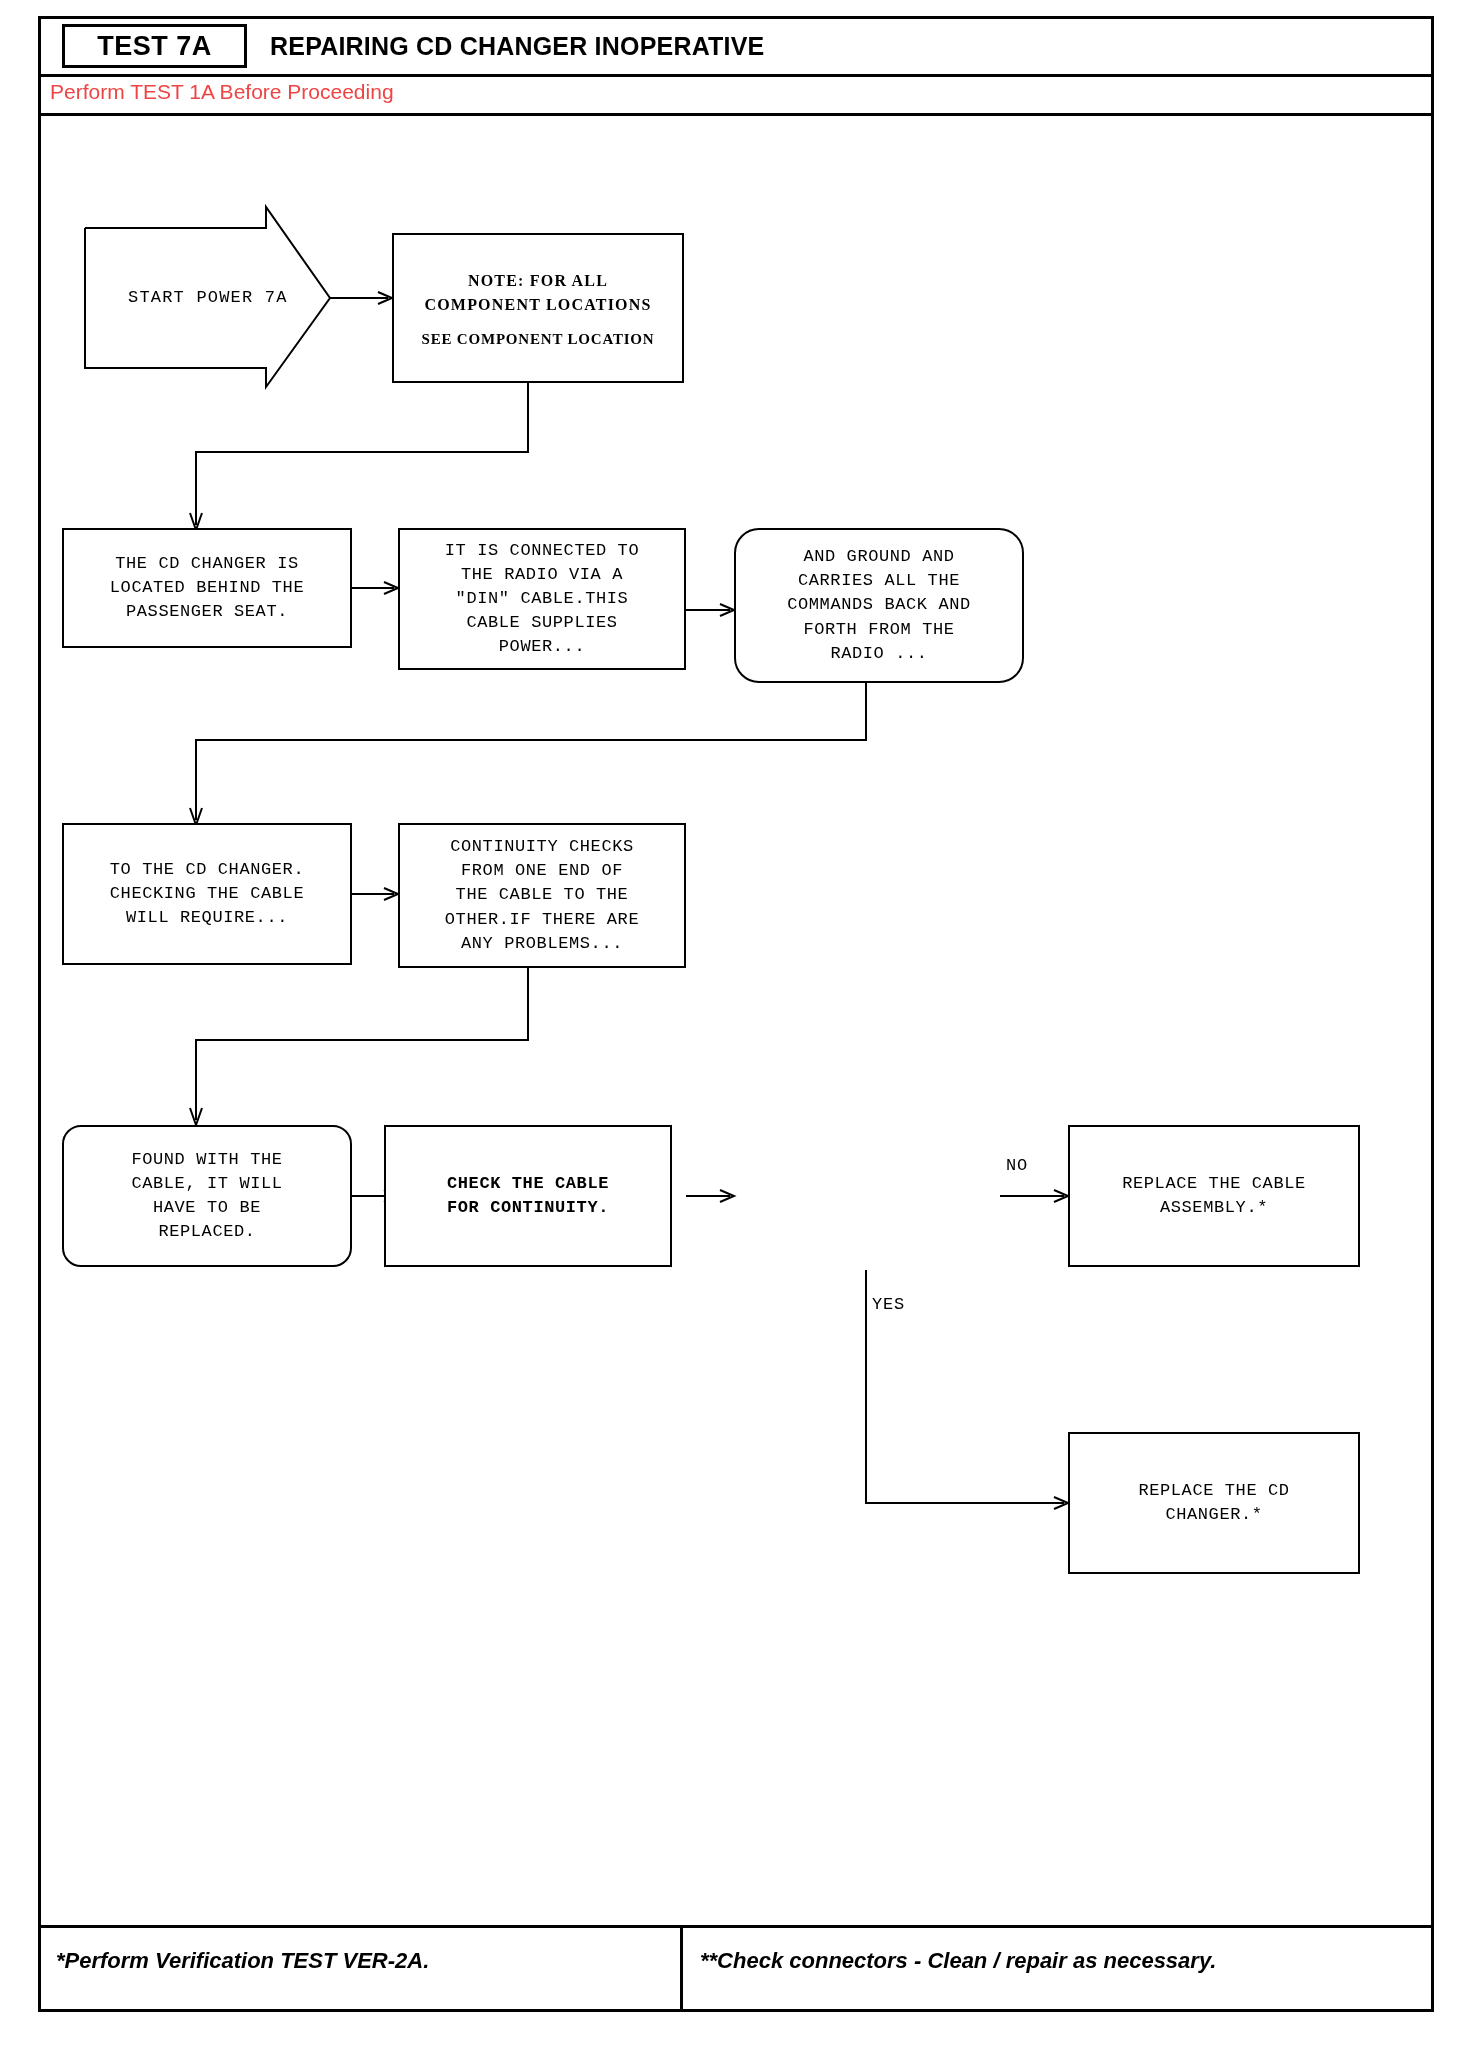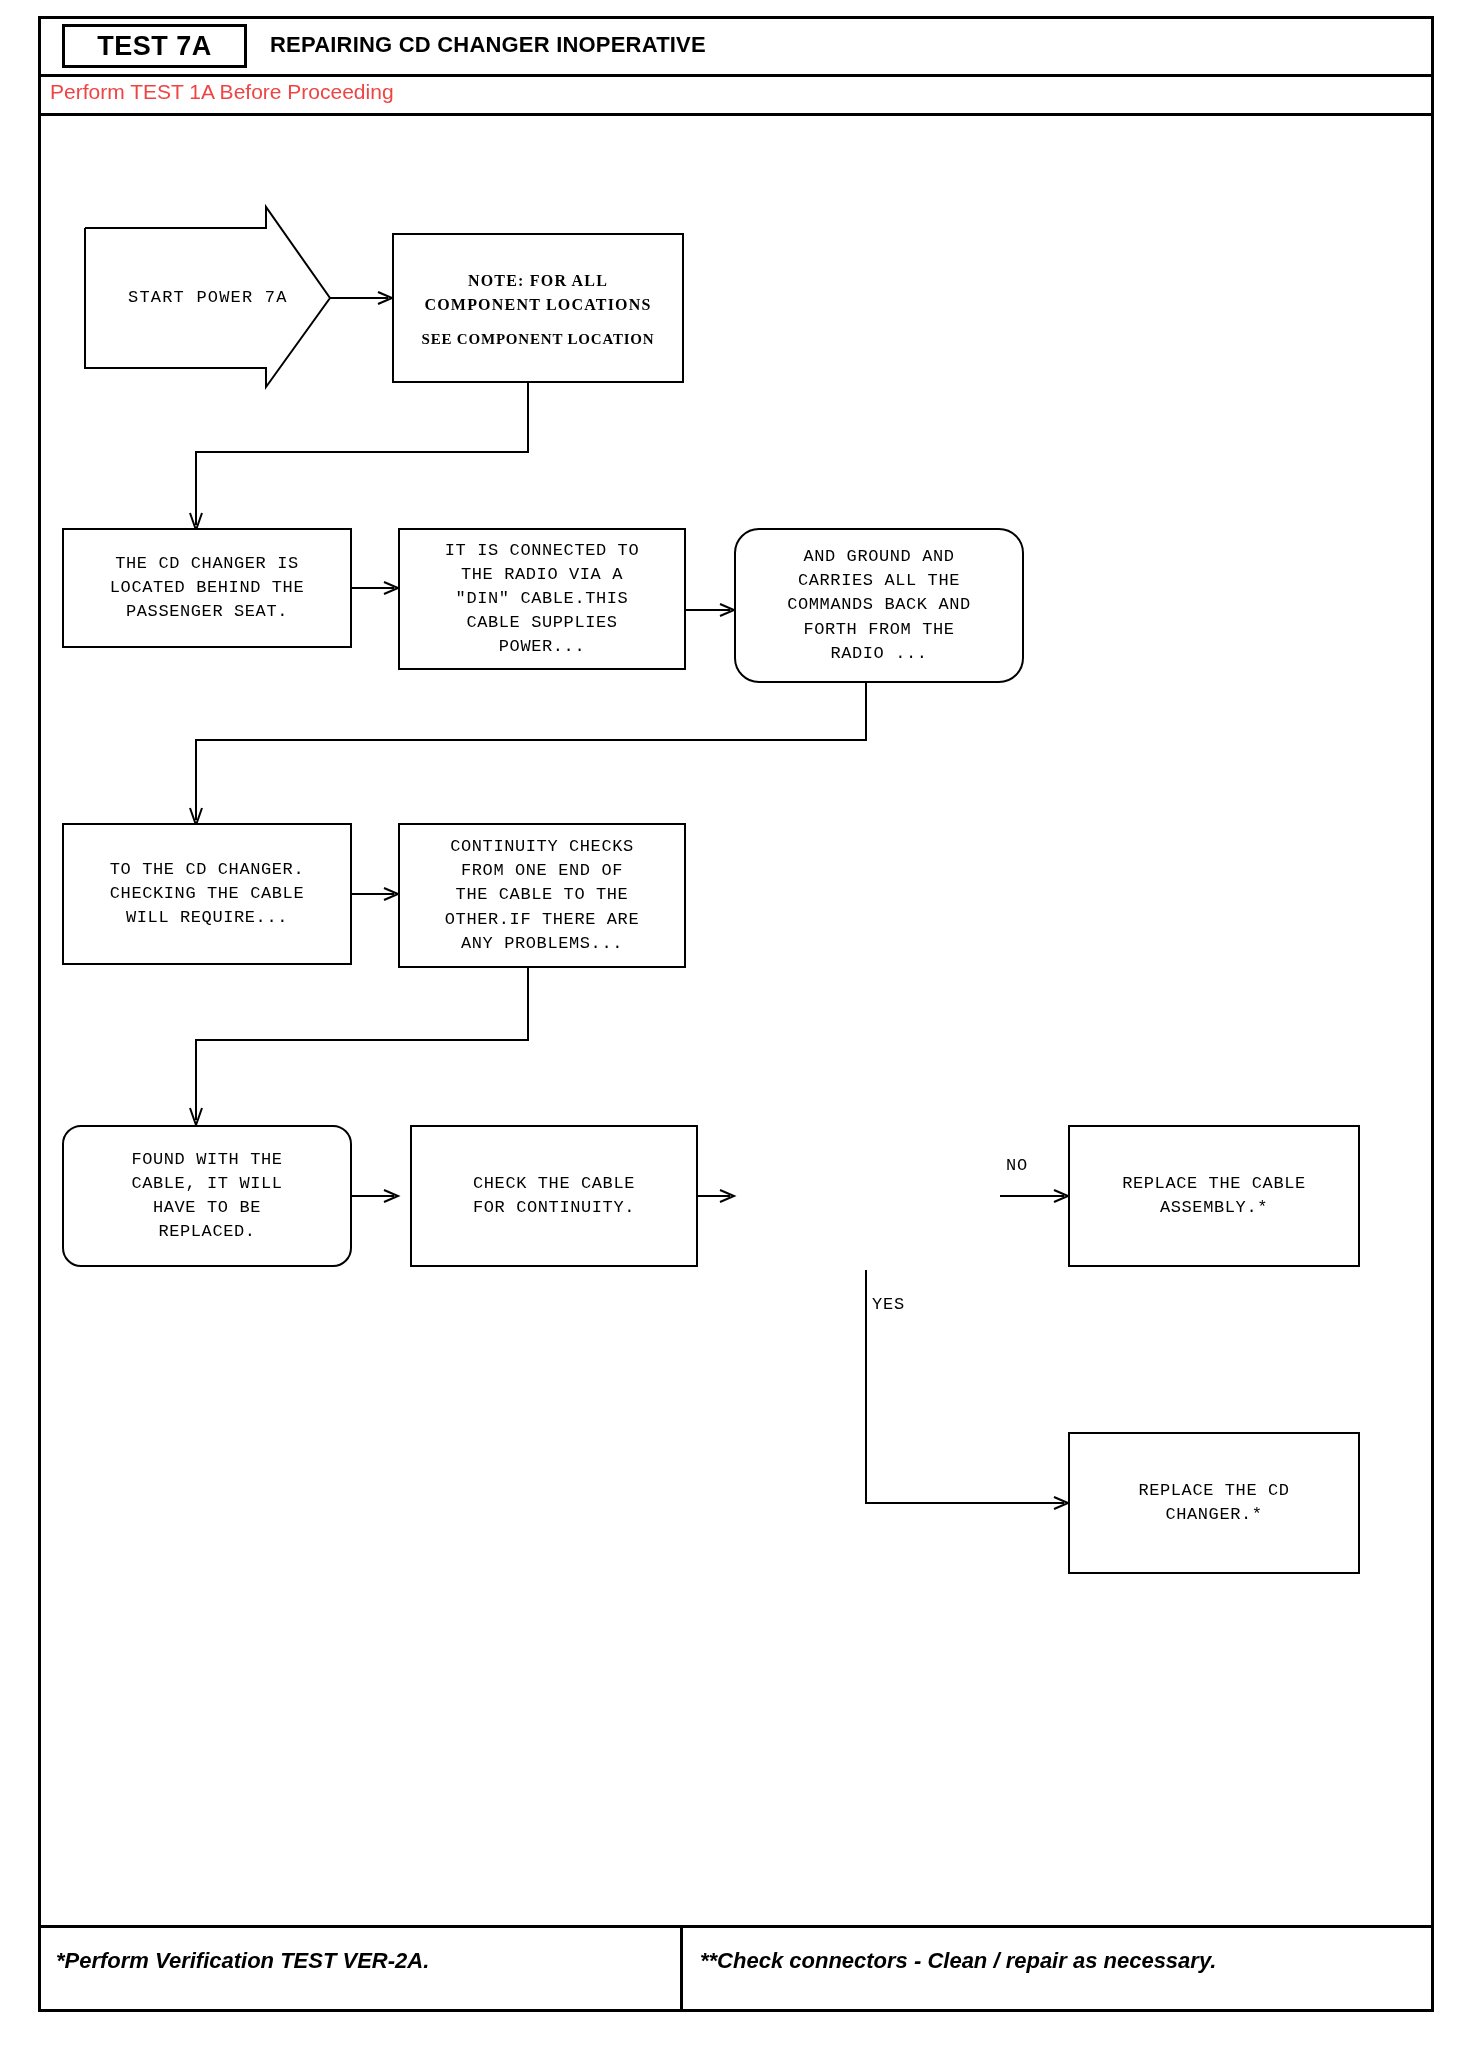--- a/index.html
+++ b/index.html
@@ -58,21 +58,21 @@
   .test-id-box span {
     font-size: 27px;
     font-weight: bold;
     letter-spacing: 0.5px;
     color: #000;
   }
   .header-title {
     position: absolute;
     left: 232px;
     top: 16px;
-    font-size: 22px;
+    font-size: 25px;
     font-weight: bold;
     letter-spacing: 0.2px;
     color: #000;
     white-space: nowrap;
   }
   .header-rule {
     position: absolute;
     left: 0px;
     top: 58px;
     width: 1396px;
@@ -316,21 +316,21 @@
 FROM ONE END OF
 THE CABLE TO THE
 OTHER.IF THERE ARE
 ANY PROBLEMS...</div>
 
     <div class="node" style="left:62px; top:1125px; width:290px; height:142px;border-radius:19px;">FOUND WITH THE
 CABLE, IT WILL
 HAVE TO BE
 REPLACED.</div>
 
-    <div class="node" style="left:410px; top:1125px; width:288px; height:142px;">CHECK THE CABLE
+    <div class="node" style="left:384px; top:1125px; width:288px; height:142px;font-weight:bold;">CHECK THE CABLE
 FOR CONTINUITY.</div>
 
 
     <div class="node" style="left:1068px; top:1125px; width:292px; height:142px;">REPLACE THE CABLE
 ASSEMBLY.*</div>
 
     <div class="node" style="left:1068px; top:1432px; width:292px; height:142px;">REPLACE THE CD
 CHANGER.*</div>
 
     <div class="branch-label" style="left:1006px; top:1156px;">NO</div>

